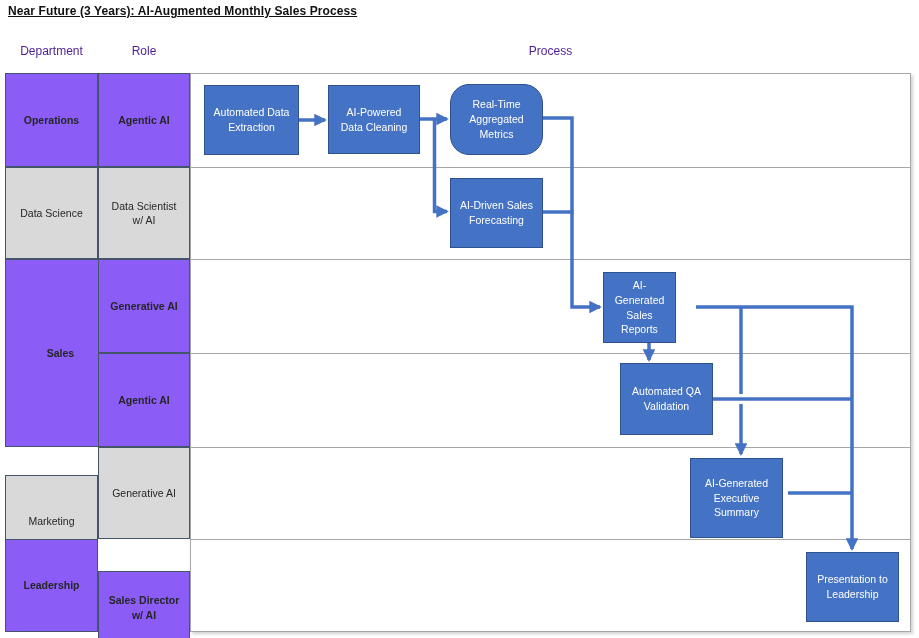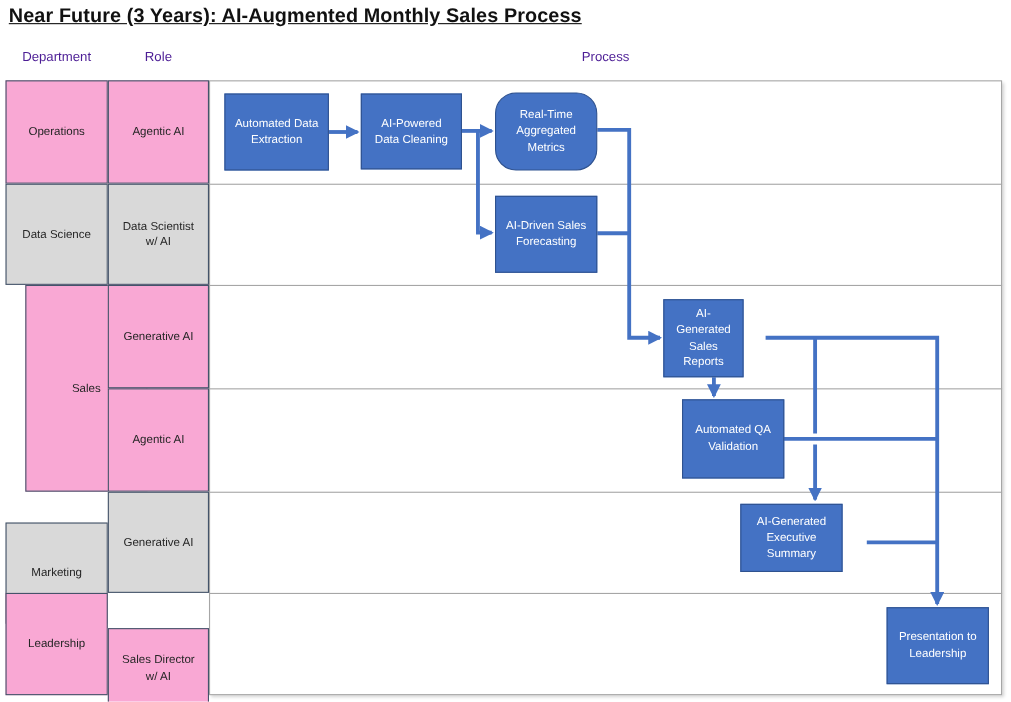--- a/index.html
+++ b/index.html
@@ -1,34 +1,34 @@
 <!DOCTYPE html>
 <html><head>
 <meta charset="utf-8">
 <style>
   html,body{margin:0;padding:0;background:#ffffff;}
   .canvas{
     position:relative;width:919px;height:638px;background:#ffffff;overflow:hidden;
     font-family:"Liberation Sans","DejaVu Sans",sans-serif;
   }
   .title{
-    position:absolute;left:8px;top:4px;font-size:18px;font-weight:bold;
+    position:absolute;left:8px;top:4px;font-size:12px;font-weight:bold;
     color:#111;text-decoration:underline;letter-spacing:.1px;white-space:nowrap;
   }
   .col-header{
     position:absolute;top:43px;height:16px;font-size:12px;color:#4c1d95;
     display:flex;align-items:center;justify-content:center;white-space:nowrap;
   }
   
   .cell{
     position:absolute;box-sizing:border-box;border:1px solid #44546A;
     display:flex;align-items:center;justify-content:center;text-align:center;
     font-size:10.5px;color:#262626;line-height:1.35;padding:2px 6px;
   }
-  .fill-light{background:#f9a8d4;}
+  .fill-light{background:#8b5cf6;font-weight:bold;}
   .fill-dark{background:#d9d9d9;}
   
   .process-area{
     position:absolute;left:190px;top:73px;width:721px;height:559px;
     box-sizing:border-box;border:1px solid #a6a6a6;background:#ffffff;
     box-shadow:2px 2px 3px rgba(0,0,0,0.18);
   }
   .lane-line{
     position:absolute;left:190px;width:721px;height:1px;background:#a6a6a6;
   }
@@ -53,21 +53,21 @@
 
   <div class="process-area"></div>
   <div class="lane-line" style="top:167px;"></div>
   <div class="lane-line" style="top:259px;"></div>
   <div class="lane-line" style="top:353px;"></div>
   <div class="lane-line" style="top:447px;"></div>
   <div class="lane-line" style="top:539px;"></div>
 
   <div class="cell fill-light" style="left:5px;top:73px;width:93px;height:94px;">Operations</div>
   <div class="cell fill-dark" style="left:5px;top:167px;width:93px;height:92px;">Data Science</div>
-  <div class="cell fill-light" style="left:23px;top:259px;width:111px;height:188px;">Sales</div>
+  <div class="cell fill-light" style="left:5px;top:259px;width:111px;height:188px;">Sales</div>
   <div class="cell fill-dark" style="left:5px;top:447px;width:93px;height:92px;margin-top:28px;">Marketing</div>
   <div class="cell fill-light" style="left:5px;top:539px;width:93px;height:93px;">Leadership</div>
 
   <div class="cell fill-light" style="left:98px;top:73px;width:92px;height:94px;">Agentic AI</div>
   <div class="cell fill-dark" style="left:98px;top:167px;width:92px;height:92px;">Data Scientist w/ AI</div>
   <div class="cell fill-light" style="left:98px;top:259px;width:92px;height:94px;">Generative AI</div>
   <div class="cell fill-light" style="left:98px;top:353px;width:92px;height:94px;">Agentic AI</div>
   <div class="cell fill-dark" style="left:98px;top:447px;width:92px;height:92px;">Generative AI</div>
   <div class="cell fill-light" style="left:98px;top:539px;width:92px;height:73px;margin-top:32px;">Sales Director w/ AI</div>
 
@@ -101,16 +101,16 @@
       <path d="M788,493 H852"></path>
     </g>
   </svg>
 
   <div class="node" style="left:328px;top:85px;width:92px;height:69px;">AI-Powered Data Cleaning</div>
   <div class="node" style="left:204px;top:85px;width:95px;height:70px;">Automated Data Extraction</div>
   <div class="node" style="left:450px;top:84px;width:93px;height:71px;border-radius:19px;">Real-Time Aggregated Metrics</div>
   <div class="node" style="left:450px;top:178px;width:93px;height:70px;">AI-Driven Sales Forecasting</div>
   <div class="node" style="left:603px;top:272px;width:73px;height:71px;">AI-Generated Sales Reports</div>
   <div class="node" style="left:603px;top:363px;width:93px;height:72px;margin-left:17px;">Automated QA Validation</div>
-  <div class="node" style="left:673px;top:458px;width:93px;height:62px;">AI-Generated Executive Summary</div>
+  <div class="node" style="left:690px;top:458px;width:93px;height:80px;">AI-Generated Executive Summary</div>
   <div class="node" style="left:806px;top:552px;width:93px;height:70px;">Presentation to Leadership</div>
 
 </div>
 
 </body></html>

